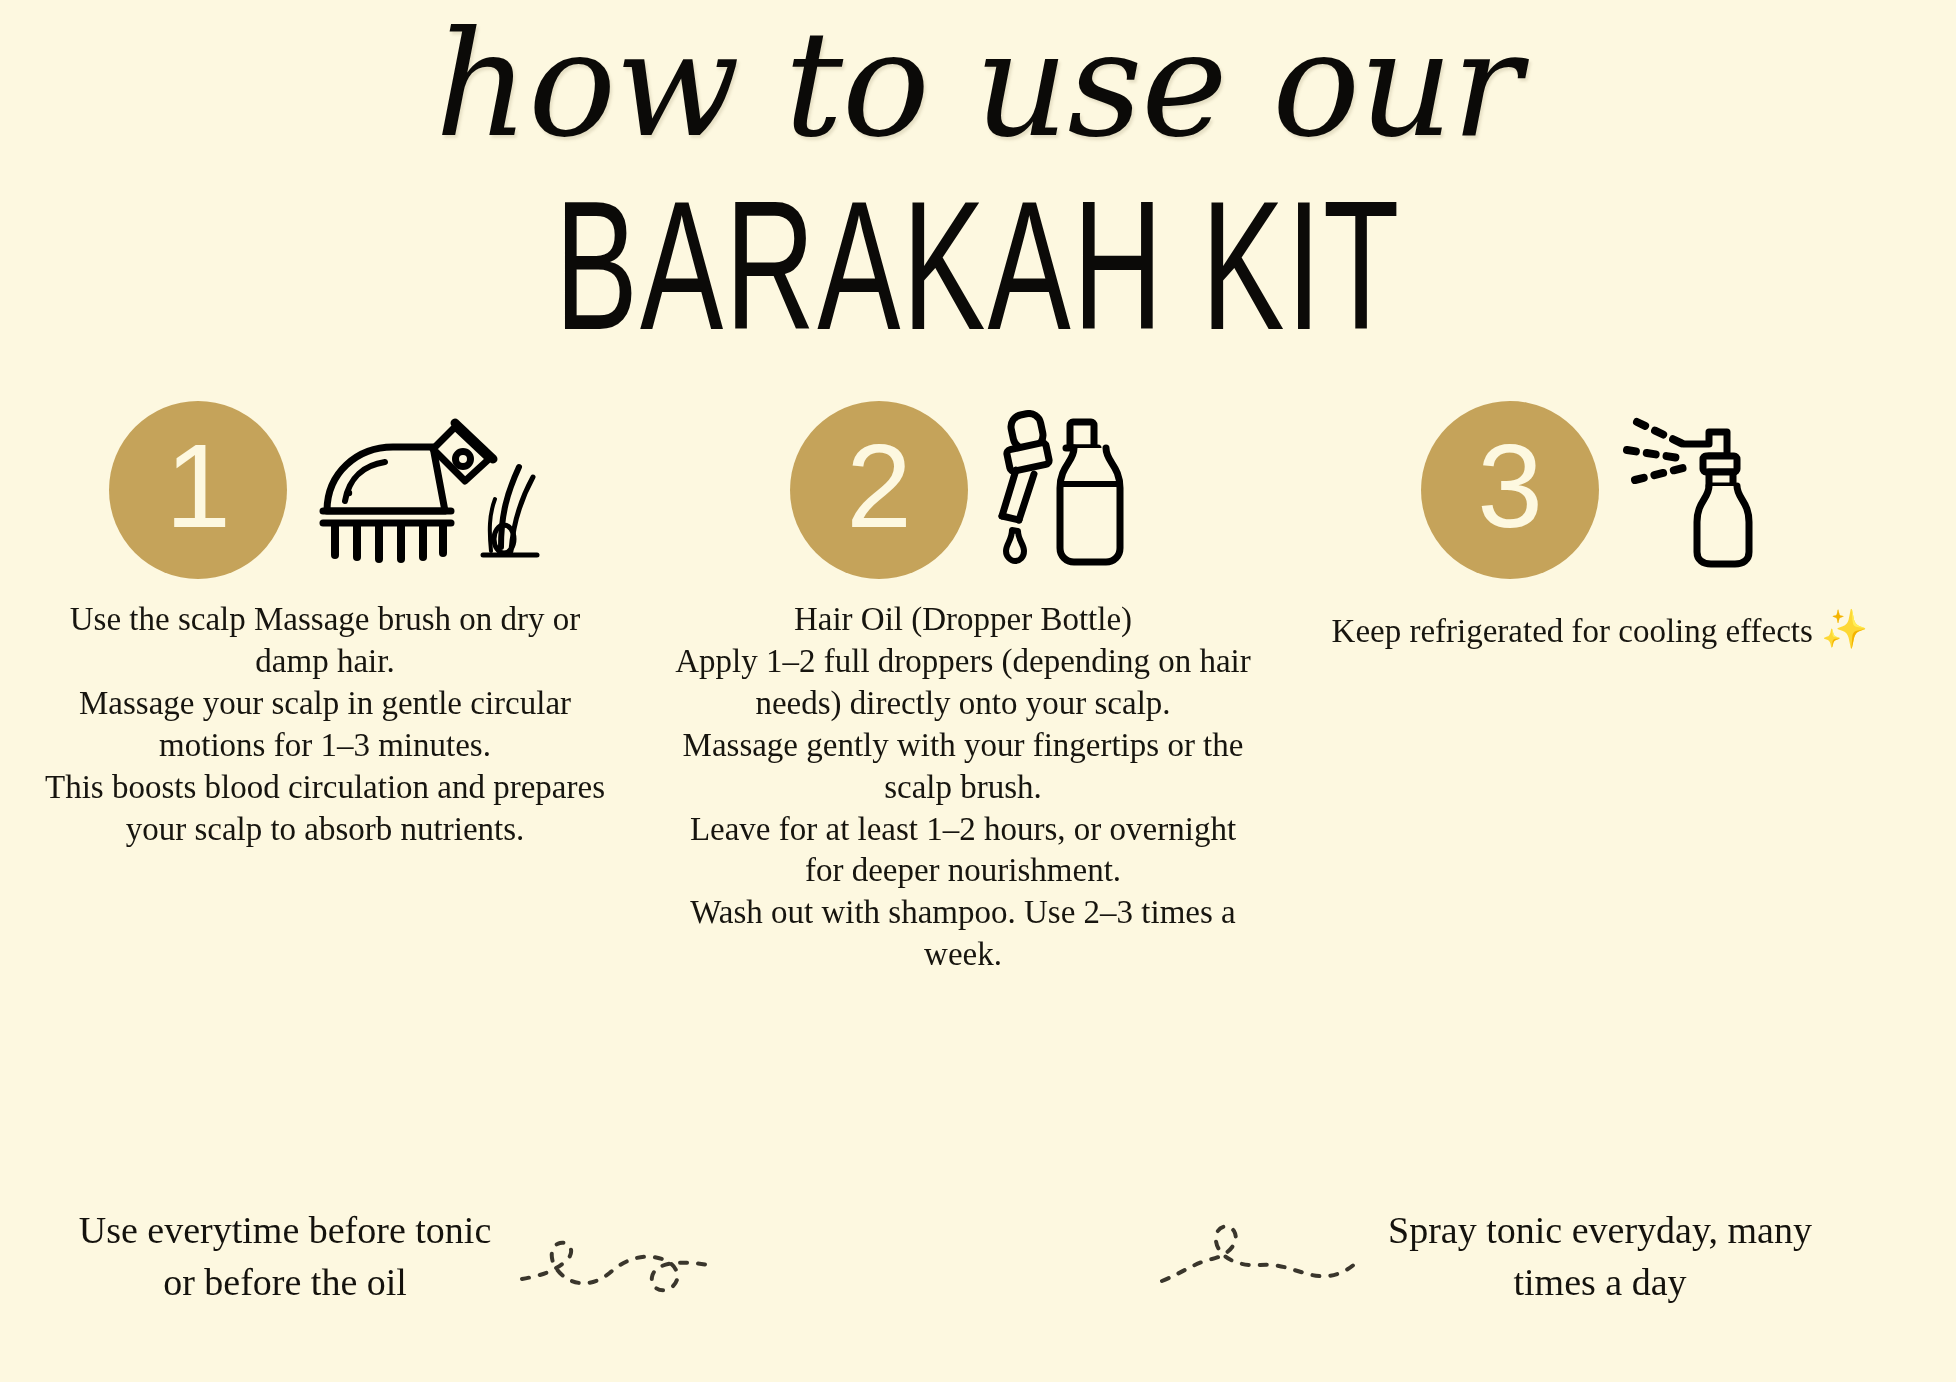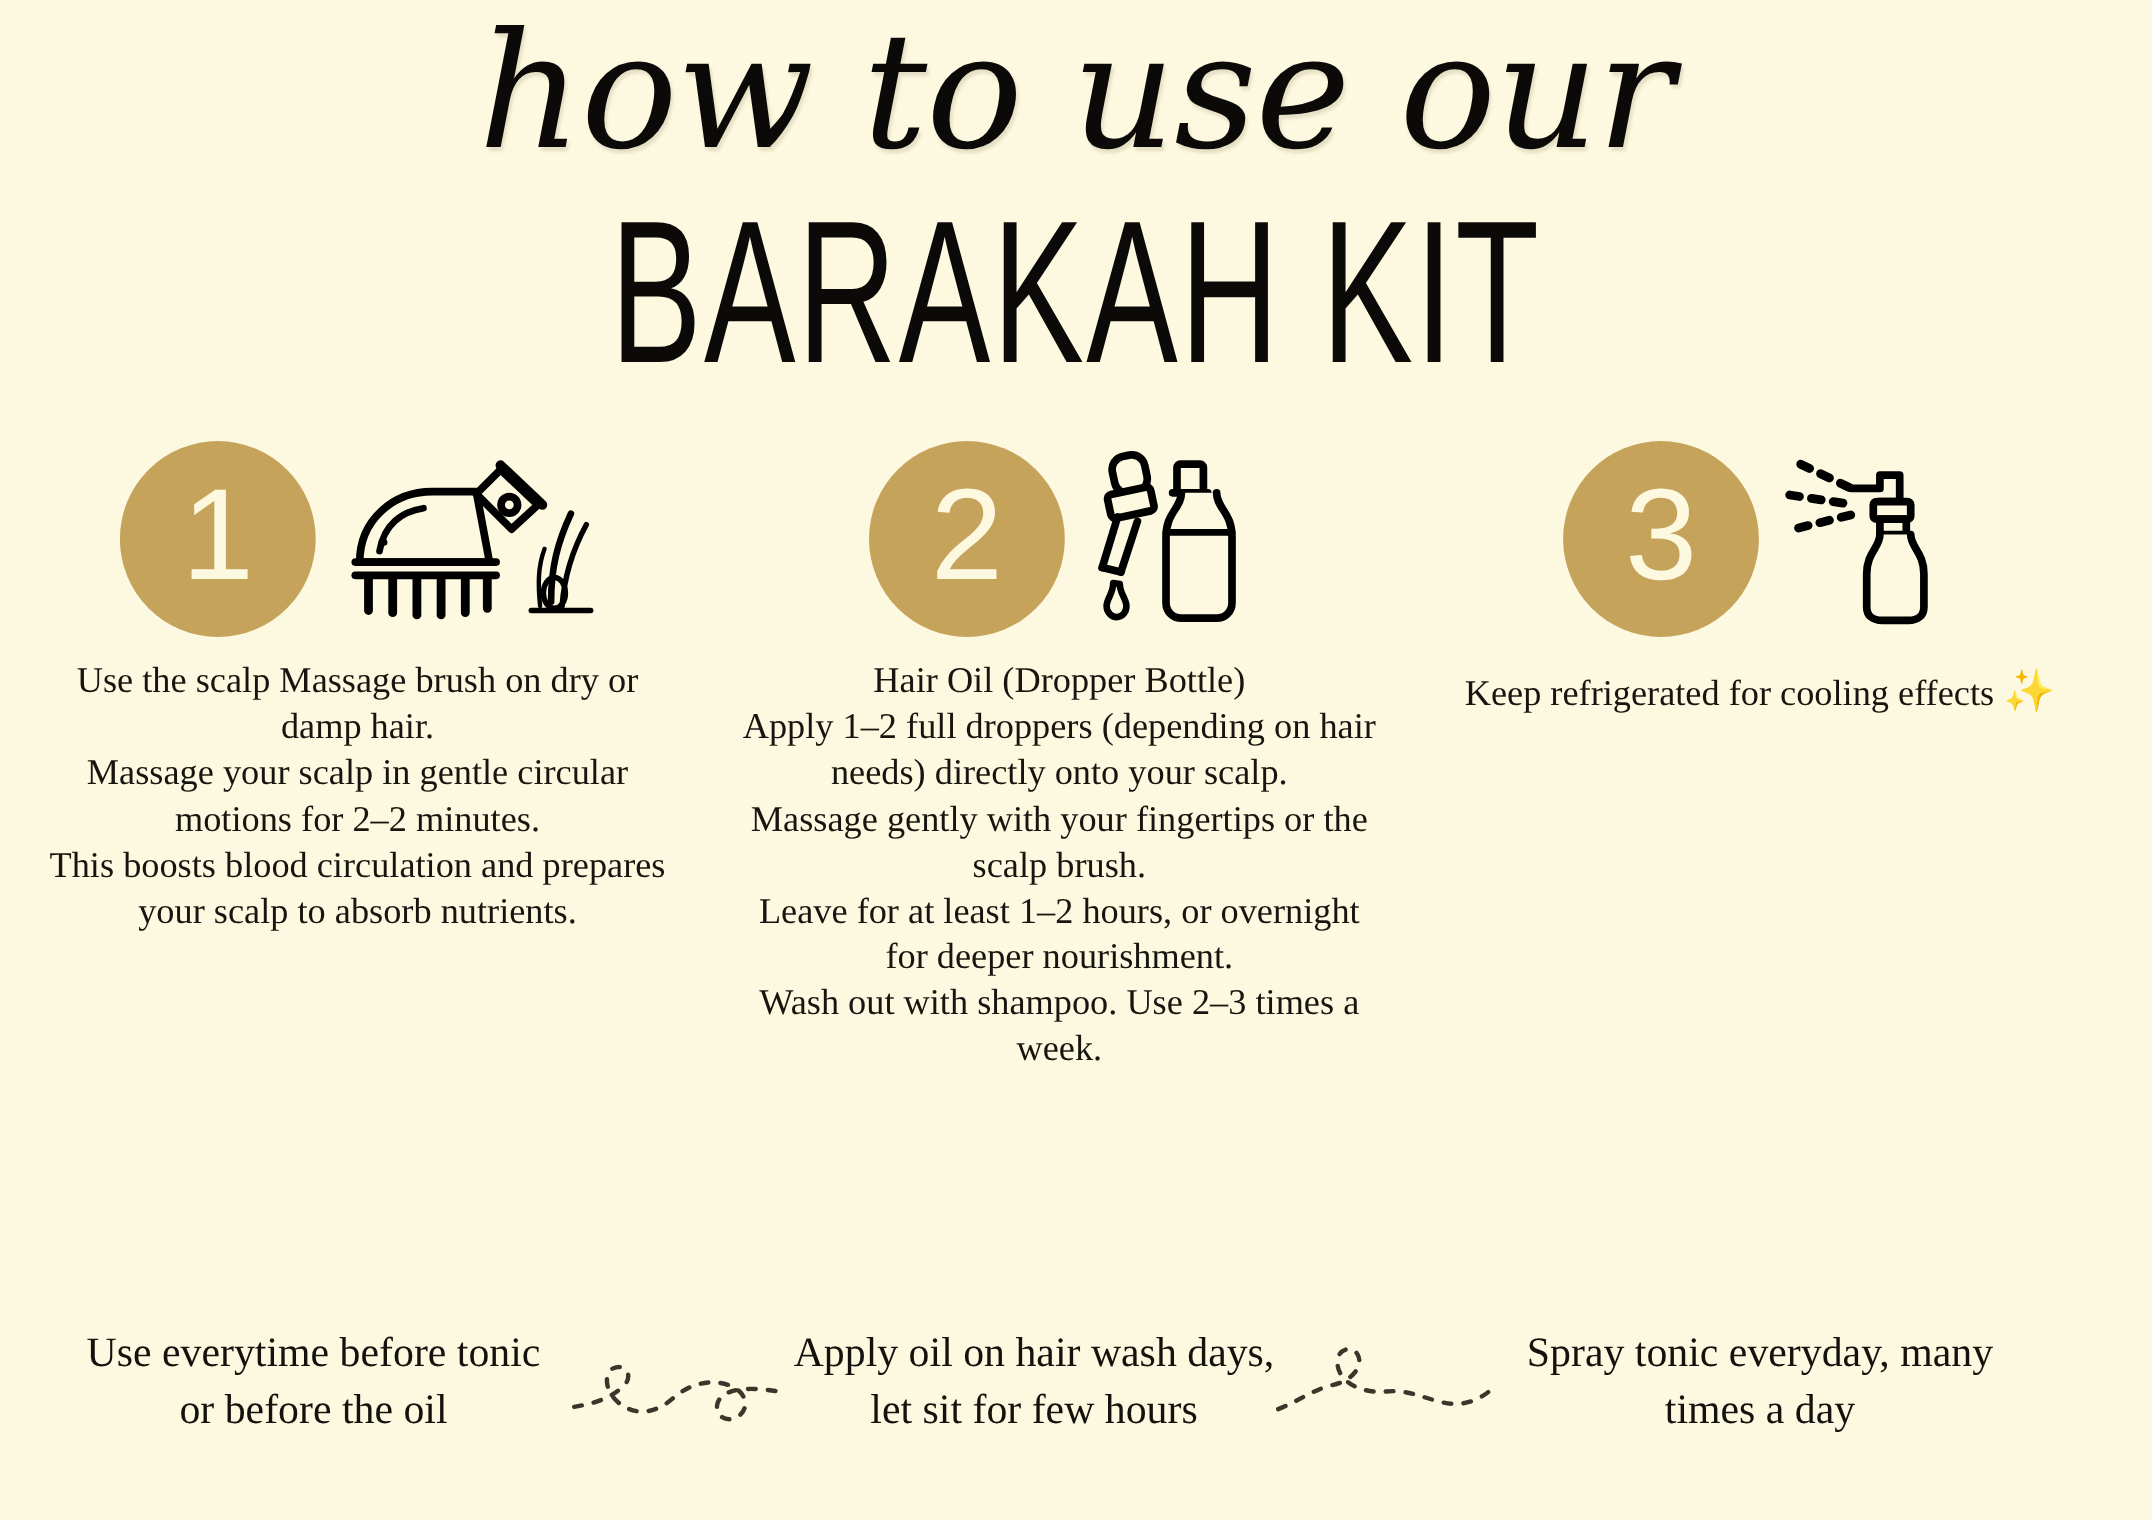--- a/index.html
+++ b/index.html
@@ -133,21 +133,21 @@
 
             <path d="M196 132 C196 100 202 78 214 52" stroke-width="6"></path>
             <path d="M206 136 C208 108 216 84 228 62" stroke-width="5"></path>
             <path d="M186 136 C184 116 184 100 190 84" stroke-width="4"></path>
             <path d="M178 140 L232 140" stroke-width="5"></path>
             <ellipse cx="199" cy="124" rx="10" ry="14" stroke-width="5"></ellipse>
           </svg>
         </div>
       </div>
       <div class="body-text">Use the scalp Massage brush on dry or damp hair.
-Massage your scalp in gentle circular motions for 2–2 minutes.
+Massage your scalp in gentle circular motions for 1–3 minutes.
 This boosts blood circulation and prepares your scalp to absorb nutrients.</div>
     </div>
 
     <div class="col col2">
       <div class="head-row">
         <div class="num-circle">
           <span>2</span>
         </div>
         <div class="icon-wrap">
           <svg width="150" height="160" viewBox="0 0 150 160" fill="none" stroke="#000" stroke-width="7" stroke-linecap="round" stroke-linejoin="round">
@@ -205,21 +205,20 @@
   <div class="footer">
 
     <div class="foot-item foot-1">Use everytime before tonic or before the oil</div>
 
     <div class="squiggle sq-1">
       <svg width="190" height="90" viewBox="0 0 190 90" fill="none" stroke="#3a362c" stroke-width="4" stroke-linecap="round" stroke-dasharray="7 11">
         <path d="M2 48 C24 44 34 40 46 30 C56 21 50 10 40 12 C30 14 28 30 40 42 C54 56 74 56 92 40 C106 28 124 22 142 28 C158 33 162 48 152 56 C143 63 130 58 132 46 C134 34 152 28 188 34"></path>
       </svg>
     </div>
 
-    <div class="foot-item foot-2">Apply oil on hair wash days, let sit for few hours</div>
 
     <div class="squiggle sq-2">
       <svg width="200" height="90" viewBox="0 0 200 90" fill="none" stroke="#3a362c" stroke-width="4" stroke-linecap="round" stroke-dasharray="7 11">
         <path d="M2 62 C22 54 34 44 52 40 C70 36 80 22 74 12 C68 3 54 8 56 22 C58 38 78 48 100 46 C120 44 134 52 152 56 C170 60 186 54 198 42"></path>
       </svg>
     </div>
 
     <div class="foot-item foot-3">Spray tonic everyday, many times a day</div>
 
   </div>

